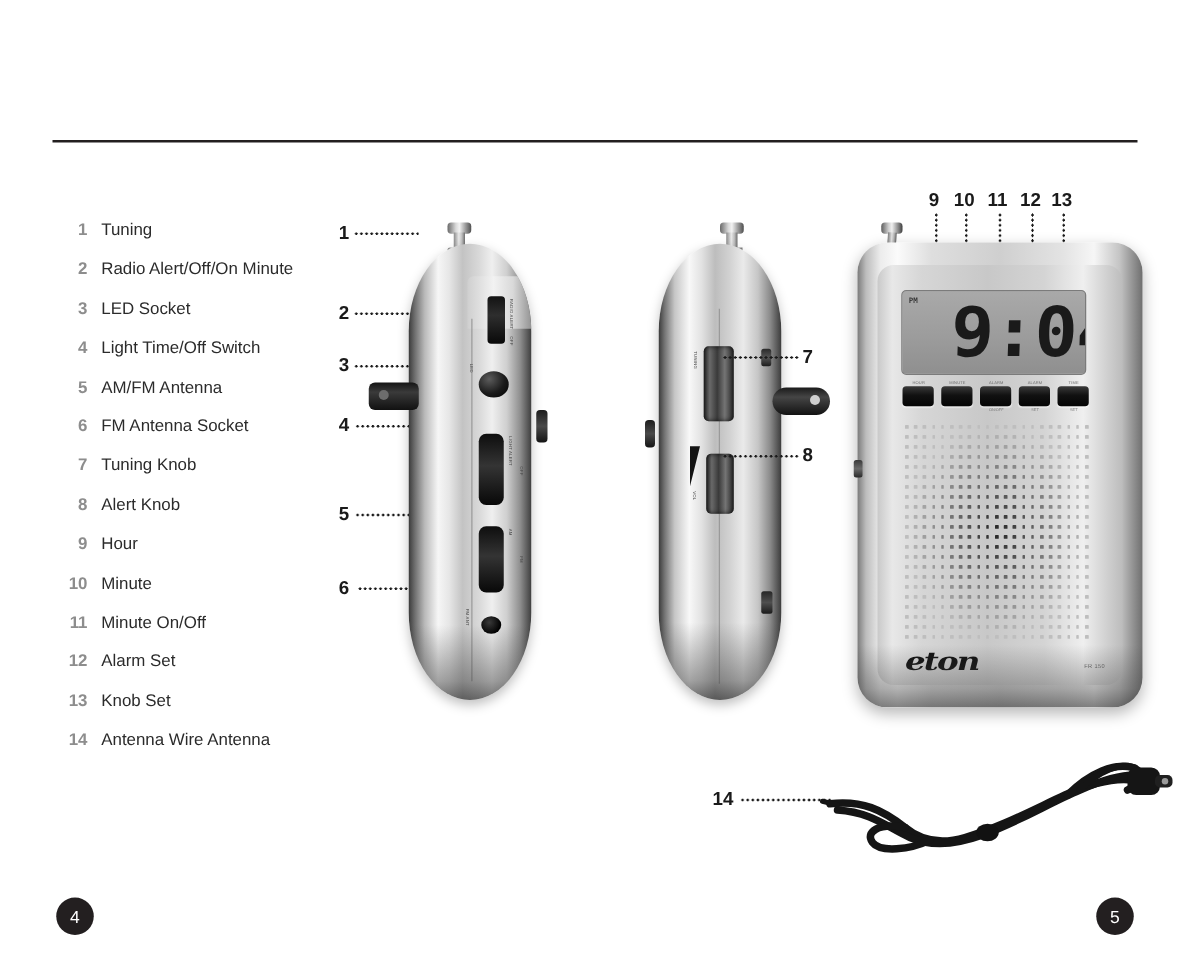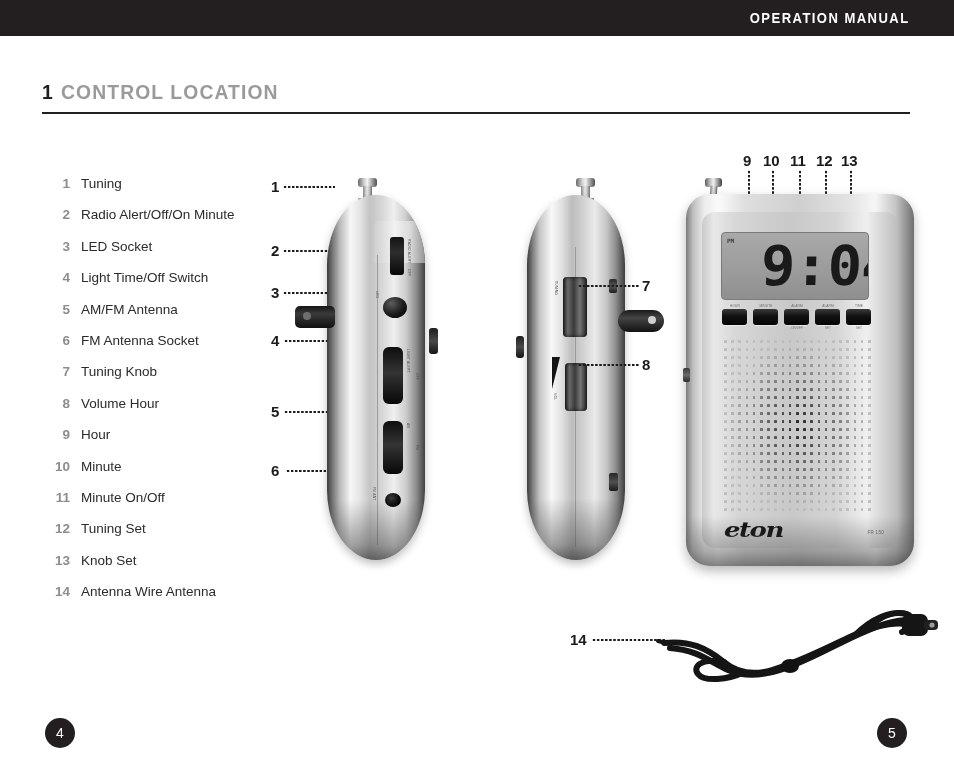--- a/index.html
+++ b/index.html
@@ -345,27 +345,21 @@
     display: flex; align-items: center; justify-content: center;
   }
   .pagenum.left { left: 45px; top: 718px; }
   .pagenum.right { left: 877px; top: 718px; }
 </style>
 </head>
 <body>
 
 <div class="page">
 
-  <div class="header-bar">
-    <div class="header-title">OPERATION MANUAL</div>
-  </div>
-
-  <div class="section-head">
-    <span class="sec-num">1</span><span class="sec-label">CONTROL LOCATION</span>
-  </div>
+
   <div class="rule"></div>
 
   <div class="legend">
     <div class="legend-row">
       <span class="legend-num">1</span>
       <span class="legend-label">Tuning</span>
     </div>
     <div class="legend-row">
       <span class="legend-num">2</span>
       <span class="legend-label">Radio Alert/Off/On Minute</span>
@@ -385,37 +379,37 @@
     <div class="legend-row">
       <span class="legend-num">6</span>
       <span class="legend-label">FM Antenna Socket</span>
     </div>
     <div class="legend-row">
       <span class="legend-num">7</span>
       <span class="legend-label">Tuning Knob</span>
     </div>
     <div class="legend-row">
       <span class="legend-num">8</span>
-      <span class="legend-label">Volume Hour</span>
+      <span class="legend-label">Alert Knob</span>
     </div>
     <div class="legend-row">
       <span class="legend-num">9</span>
       <span class="legend-label">Hour</span>
     </div>
     <div class="legend-row">
       <span class="legend-num">10</span>
       <span class="legend-label">Minute</span>
     </div>
     <div class="legend-row">
       <span class="legend-num">11</span>
       <span class="legend-label">Minute On/Off</span>
     </div>
     <div class="legend-row">
       <span class="legend-num">12</span>
-      <span class="legend-label">Tuning Set</span>
+      <span class="legend-label">Alarm Set</span>
     </div>
     <div class="legend-row">
       <span class="legend-num">13</span>
       <span class="legend-label">Knob Set</span>
     </div>
     <div class="legend-row">
       <span class="legend-num">14</span>
       <span class="legend-label">Antenna Wire Antenna</span>
     </div>
   </div>

